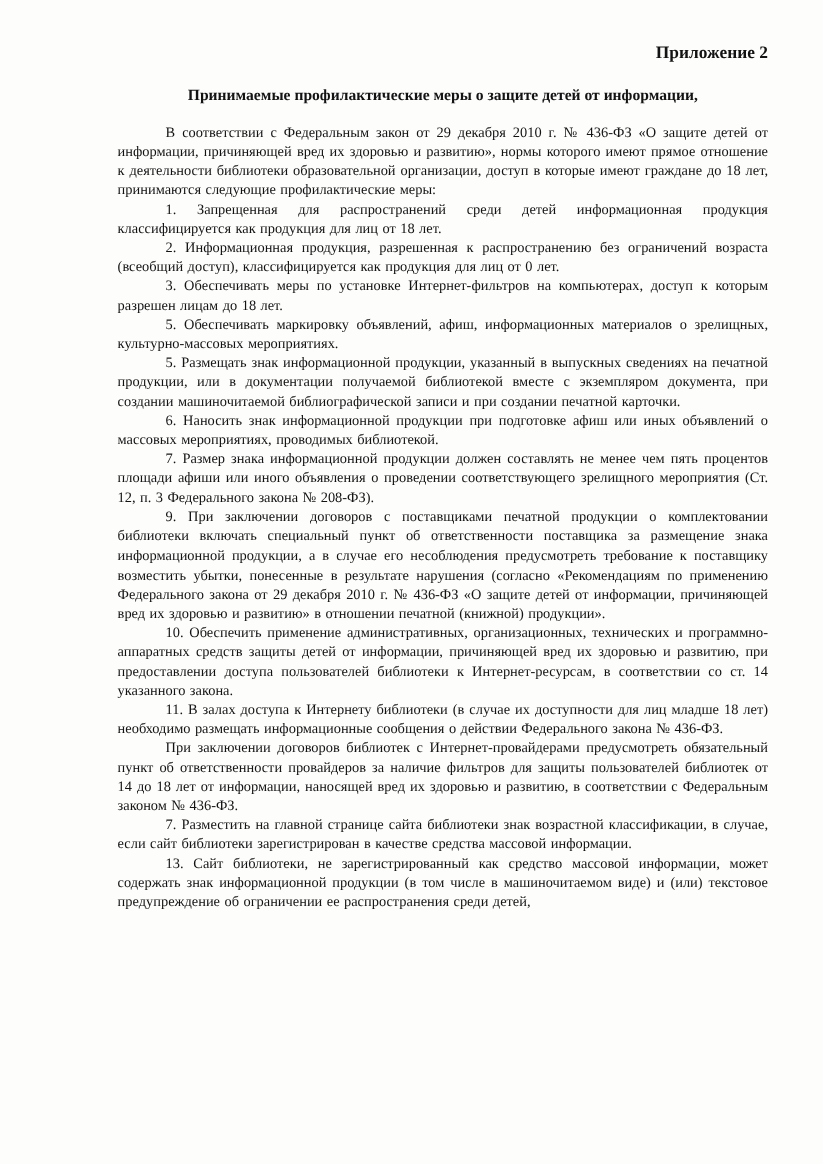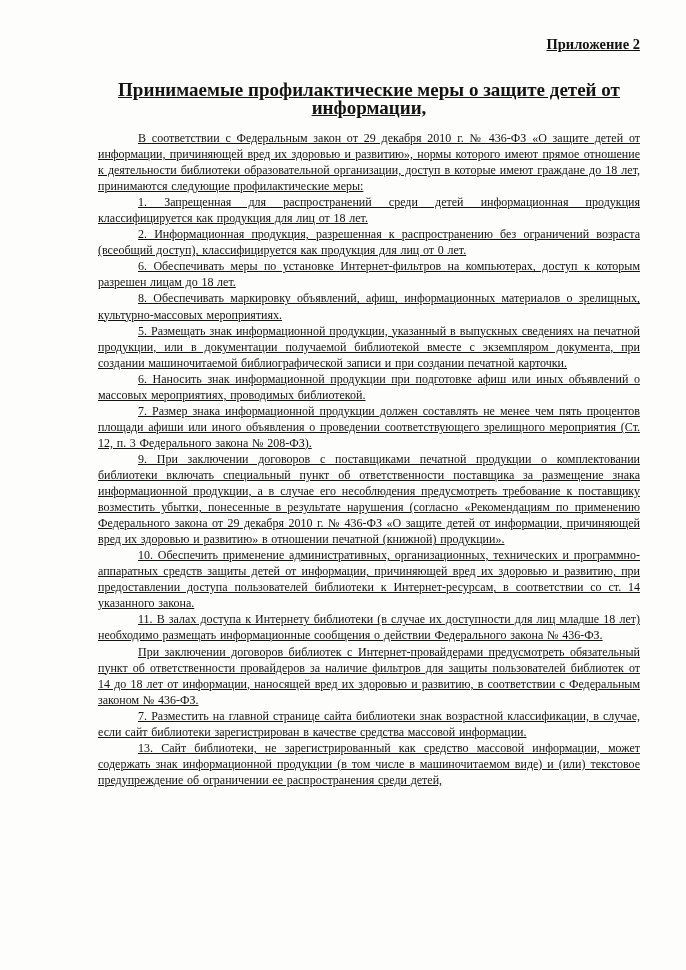--- a/index.html
+++ b/index.html
@@ -10,33 +10,32 @@
   .page {
     position: relative;
     width: 686px;
     height: 970px;
     box-sizing: border-box;
     background: #fdfdfc;
     color: #131313;
     font-family: "Liberation Serif", "DejaVu Serif", serif;
     padding: 36px 46px 0 98px;
     overflow: hidden;
-    text-decoration: underline;
   }
   .appendix-label {
     text-align: right;
     font-weight: bold;
     font-size: 14.5px;
     line-height: 17px;
   }
   .doc-title {
-    margin: 28px 0 14px 0;
+    margin: 17px 0 14px 0;
     text-align: center;
     font-weight: bold;
-    font-size: 19px;
+    font-size: 13px;
     line-height: 17.5px;
   }
   .doc-body p {
     margin: 0;
     padding: 0;
     text-indent: 40px;
     text-align: justify;
     text-justify: inter-word;
     font-size: 12px;
     line-height: 16.05px;
@@ -51,22 +50,22 @@
   <div class="appendix-label">Приложение 2</div>
 
   <h1 class="doc-title">
     <span>Принимаемые профилактические меры о защите детей от информации,</span><br>
   </h1>
 
   <div class="doc-body">
     <p>В соответствии с Федеральным закон от 29 декабря 2010 г. № 436-ФЗ «О защите детей от информации, причиняющей вред их здоровью и развитию», нормы которого имеют прямое отношение к деятельности библиотеки образовательной организации, доступ в которые имеют граждане до 18 лет, принимаются следующие профилактические меры:</p>
     <p>1. Запрещенная для распространений среди детей информационная продукция классифицируется как продукция для лиц от 18 лет.</p>
     <p>2. Информационная продукция, разрешенная к распространению без ограничений возраста (всеобщий доступ), классифицируется как продукция для лиц от 0 лет.</p>
-    <p>6. Обеспечивать меры по установке Интернет-фильтров на компьютерах, доступ к которым разрешен лицам до 18 лет.</p>
-    <p>8. Обеспечивать маркировку объявлений, афиш, информационных материалов о зрелищных, культурно-массовых мероприятиях.</p>
+    <p>3. Обеспечивать меры по установке Интернет-фильтров на компьютерах, доступ к которым разрешен лицам до 18 лет.</p>
+    <p>5. Обеспечивать маркировку объявлений, афиш, информационных материалов о зрелищных, культурно-массовых мероприятиях.</p>
     <p>5. Размещать знак информационной продукции, указанный в выпускных сведениях на печатной продукции, или в документации получаемой библиотекой вместе с экземпляром документа, при создании машиночитаемой библиографической записи и при создании печатной карточки.</p>
     <p>6. Наносить знак информационной продукции при подготовке афиш или иных объявлений о массовых мероприятиях, проводимых библиотекой.</p>
     <p>7. Размер знака информационной продукции должен составлять не менее чем пять процентов площади афиши или иного объявления о проведении соответствующего зрелищного мероприятия (Ст. 12, п. 3 Федерального закона № 208-ФЗ).</p>
     <p>9. При заключении договоров с поставщиками печатной продукции о комплектовании библиотеки включать специальный пункт об ответственности поставщика за размещение знака информационной продукции, а в случае его несоблюдения предусмотреть требование к поставщику возместить убытки, понесенные в результате нарушения (согласно «Рекомендациям по применению Федерального закона от 29 декабря 2010 г. № 436-ФЗ «О защите детей от информации, причиняющей вред их здоровью и развитию» в отношении печатной (книжной) продукции».</p>
     <p>10. Обеспечить применение административных, организационных, технических и программно-аппаратных средств защиты детей от информации, причиняющей вред их здоровью и развитию, при предоставлении доступа пользователей библиотеки к Интернет-ресурсам, в соответствии со ст. 14 указанного закона.</p>
     <p>11. В залах доступа к Интернету библиотеки (в случае их доступности для лиц младше 18 лет) необходимо размещать информационные сообщения о действии Федерального закона № 436-ФЗ.</p>
     <p>При заключении договоров библиотек с Интернет-провайдерами предусмотреть обязательный пункт об ответственности провайдеров за наличие фильтров для защиты пользователей библиотек от 14 до 18 лет от информации, наносящей вред их здоровью и развитию, в соответствии с Федеральным законом № 436-ФЗ.</p>
     <p>7. Разместить на главной странице сайта библиотеки знак возрастной классификации, в случае, если сайт библиотеки зарегистрирован в качестве средства массовой информации.</p>
     <p>13. Сайт библиотеки, не зарегистрированный как средство массовой информации, может содержать знак информационной продукции (в том числе в машиночитаемом виде) и (или) текстовое предупреждение об ограничении ее распространения среди детей,</p>
   </div>

